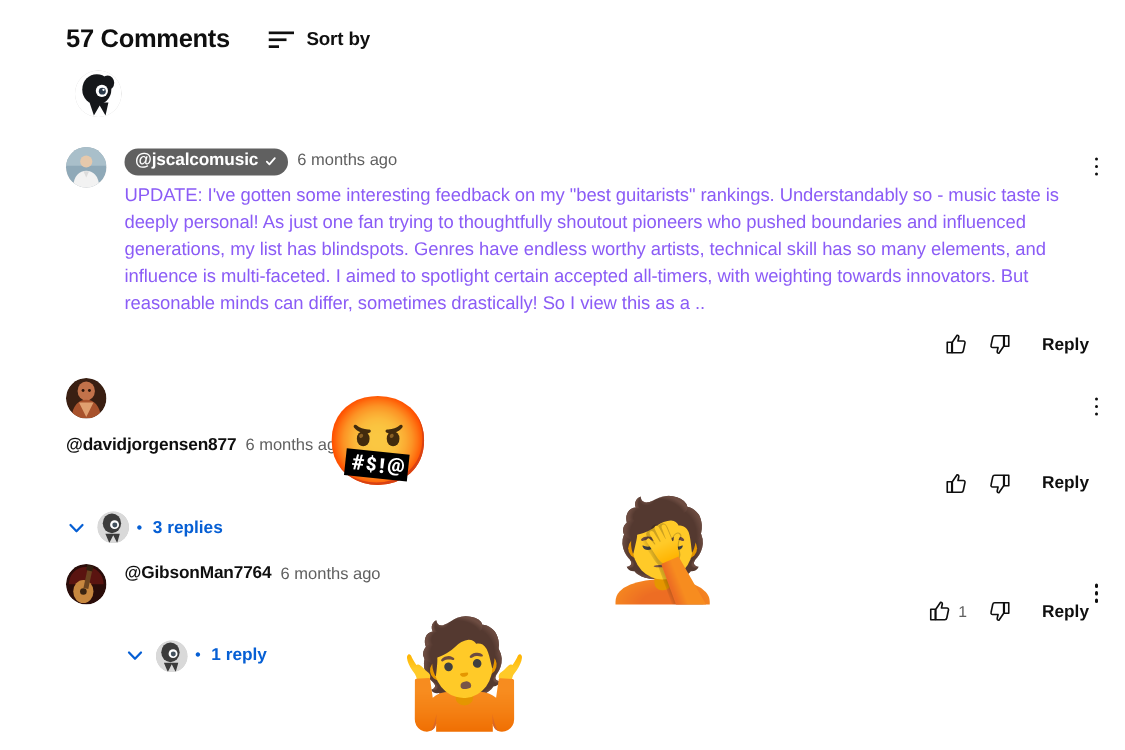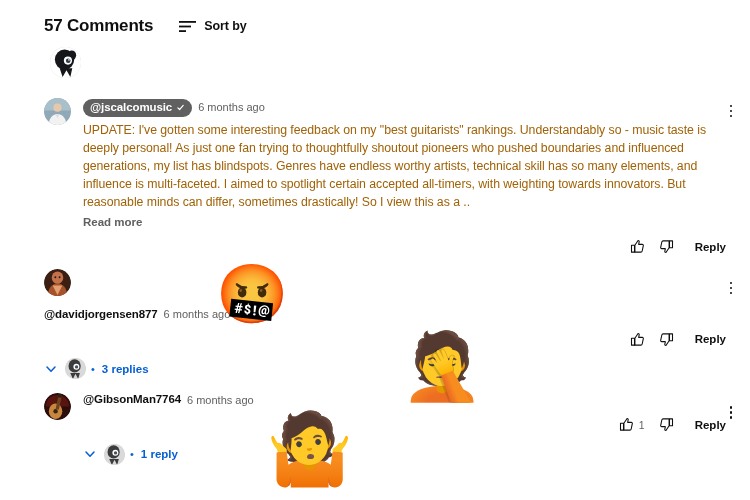--- a/index.html
+++ b/index.html
@@ -143,21 +143,21 @@
   }
 
   .timestamp {
     font-size: 11px;
     color: #606060;
   }
 
   .comment-text {
     font-size: 12.3px;
     line-height: 1.47;
-    color: #a16207;
+    color: #8b5cf6;
     letter-spacing: -0.05px;
     white-space: pre-wrap;
   }
 
   .read-more {
     font-size: 11.5px;
     font-weight: bold;
     color: #606060;
     margin-top: 5px;
     cursor: pointer;
@@ -309,21 +309,20 @@
         <div class="comment-meta">
           <span class="author badge">
             <span>@jscalcomusic</span>
             <svg class="verified-tick" viewBox="0 0 12 12">
               <path d="M2.5 6.4 L4.8 8.7 L9.6 3.2" stroke="#ffffff" stroke-width="1.6" fill="none" stroke-linecap="round" stroke-linejoin="round"></path>
             </svg>
           </span>
           <span class="timestamp">6 months ago</span>
         </div>
         <div class="comment-text">UPDATE: I've gotten some interesting feedback on my "best guitarists" rankings. Understandably so - music taste is deeply personal! As just one fan trying to thoughtfully shoutout pioneers who pushed boundaries and influenced generations, my list has blindspots. Genres have endless worthy artists, technical skill has so many elements, and influence is multi-faceted. I aimed to spotlight certain accepted all-timers, with weighting towards innovators. But reasonable minds can differ, sometimes drastically! So I view this as a ..</div>
-        <div class="read-more">Read more</div>
         <div class="actions">
           <div class="action-btn">
             <svg class="icon-thumb" viewBox="0 0 16 16">
               <path d="M5.2 14 L5.2 6.6 L8.6 1.6 C9.4 1.5 10 2.1 9.8 3 L9.2 5.7 L13.1 5.7 C13.9 5.7 14.4 6.4 14.2 7.1 L13 12.8 C12.85 13.5 12.3 14 11.6 14 Z" fill="none" stroke="#0f0f0f" stroke-width="1.15" stroke-linejoin="round"></path>
               <rect x="1.6" y="6.6" width="3.2" height="7.4" fill="none" stroke="#0f0f0f" stroke-width="1.15" stroke-linejoin="round"></rect>
             </svg>
           </div>
           <div class="action-btn">
             <svg class="icon-thumb" viewBox="0 0 16 16">
               <path d="M10.8 2 L10.8 9.4 L7.4 14.4 C6.6 14.5 6 13.9 6.2 13 L6.8 10.3 L2.9 10.3 C2.1 10.3 1.6 9.6 1.8 8.9 L3 3.2 C3.15 2.5 3.7 2 4.4 2 Z" fill="none" stroke="#0f0f0f" stroke-width="1.15" stroke-linejoin="round"></path>

